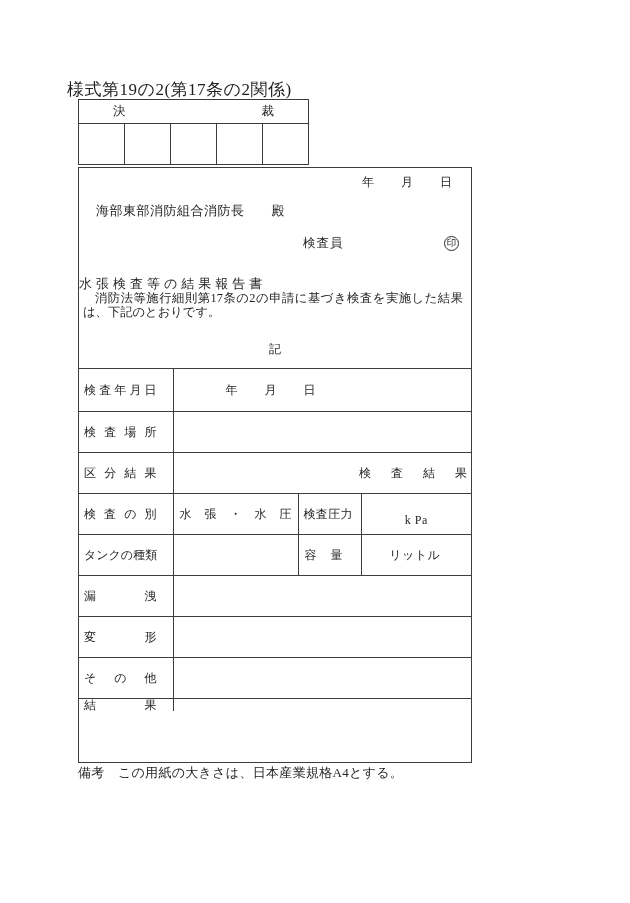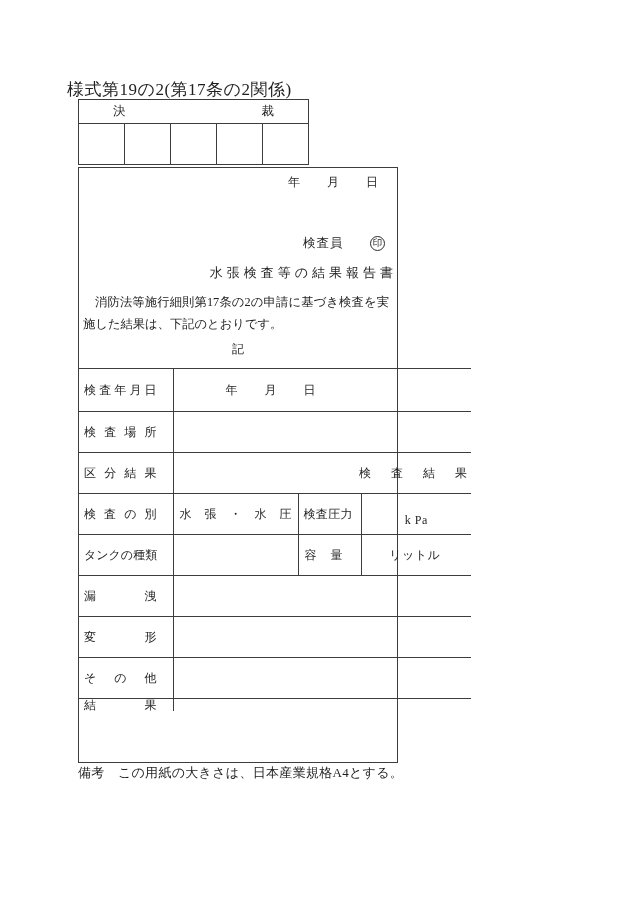--- a/index.html
+++ b/index.html
@@ -27,39 +27,39 @@
     height: 24px; border-bottom: 1px solid #3d3d3d;
     display: flex; justify-content: space-between; align-items: center;
     padding: 0 34px; font-size: 12.5px;
   }
   #approval-cells { display: flex; height: 41px; }
   #approval-cells .acell { flex: 1 1 0; }
   #approval-cells .acell + .acell { border-left: 1px solid #3d3d3d; }
 
   
   #main-box {
-    left: 78px; top: 167px; width: 320px; height: 596px;
+    left: 78px; top: 167px; width: 394px; height: 596px;
     border: 1px solid #3d3d3d;
   }
   #date-line { top: 8px; left: 0; right: 0; text-align: right; padding-right: 18px; letter-spacing: 1px; }
   #addressee-line { top: 36px; left: 17px; font-size: 13px; letter-spacing: 0.5px; }
   #inspector-line { top: 68px; left: 0; right: 0; display: flex; justify-content: space-between; align-items: center; padding-left: 224px; padding-right: 12px; }
   #inspector-label { font-size: 12.5px; letter-spacing: 1px; }
   #seal-stamp {
     width: 15px; height: 15px; border: 1px solid #2c2c2c; border-radius: 50%;
     display: flex; align-items: center; justify-content: center;
     font-size: 9.5px; line-height: 1;
   }
-  #report-title { top: 98px; left: 0; right: 0; text-align: right; font-size: 13px; letter-spacing: 4px; }
+  #report-title { top: 109px; left: 0; right: 0; text-align: left; font-size: 13px; letter-spacing: 4px; }
   #body-paragraph {
     top: 123px; left: 0; right: 0;
     padding: 0 8px 0 4px;
     text-indent: 12px;
     text-align: justify;
-    line-height: 22px;
+    line-height: 14px;
     font-size: 12.3px;
   }
   #record-marker { top: 175px; left: 0; right: 0; text-align: center; }
 
   
   #results-table {
     position: absolute; top: 200px; left: 0; right: 0; bottom: 0;
     width: 100%; border-collapse: collapse; table-layout: fixed;
   }
   #results-table td {
@@ -101,20 +101,21 @@
     <div class="acell"></div>
     <div class="acell"></div>
     <div class="acell"></div>
     <div class="acell"></div>
     <div class="acell"></div>
   </div>
 </div>
 
 <div class="abs" id="main-box">
   <div class="abs" id="date-line">年　　月　　日</div>
+  <div class="abs" id="addressee-line">海部東部消防組合消防長　　殿</div>
   <div class="abs" id="inspector-line">
     <span id="inspector-label">検査員</span>
     <span id="seal-stamp">印</span>
   </div>
   <div class="abs" id="report-title">水張検査等の結果報告書</div>
   <div class="abs" id="body-paragraph">消防法等施行細則第17条の2の申請に基づき検査を実施した結果は、下記のとおりです。</div>
   <div class="abs" id="record-marker">記</div>
 
   <table id="results-table">
     <colgroup>

